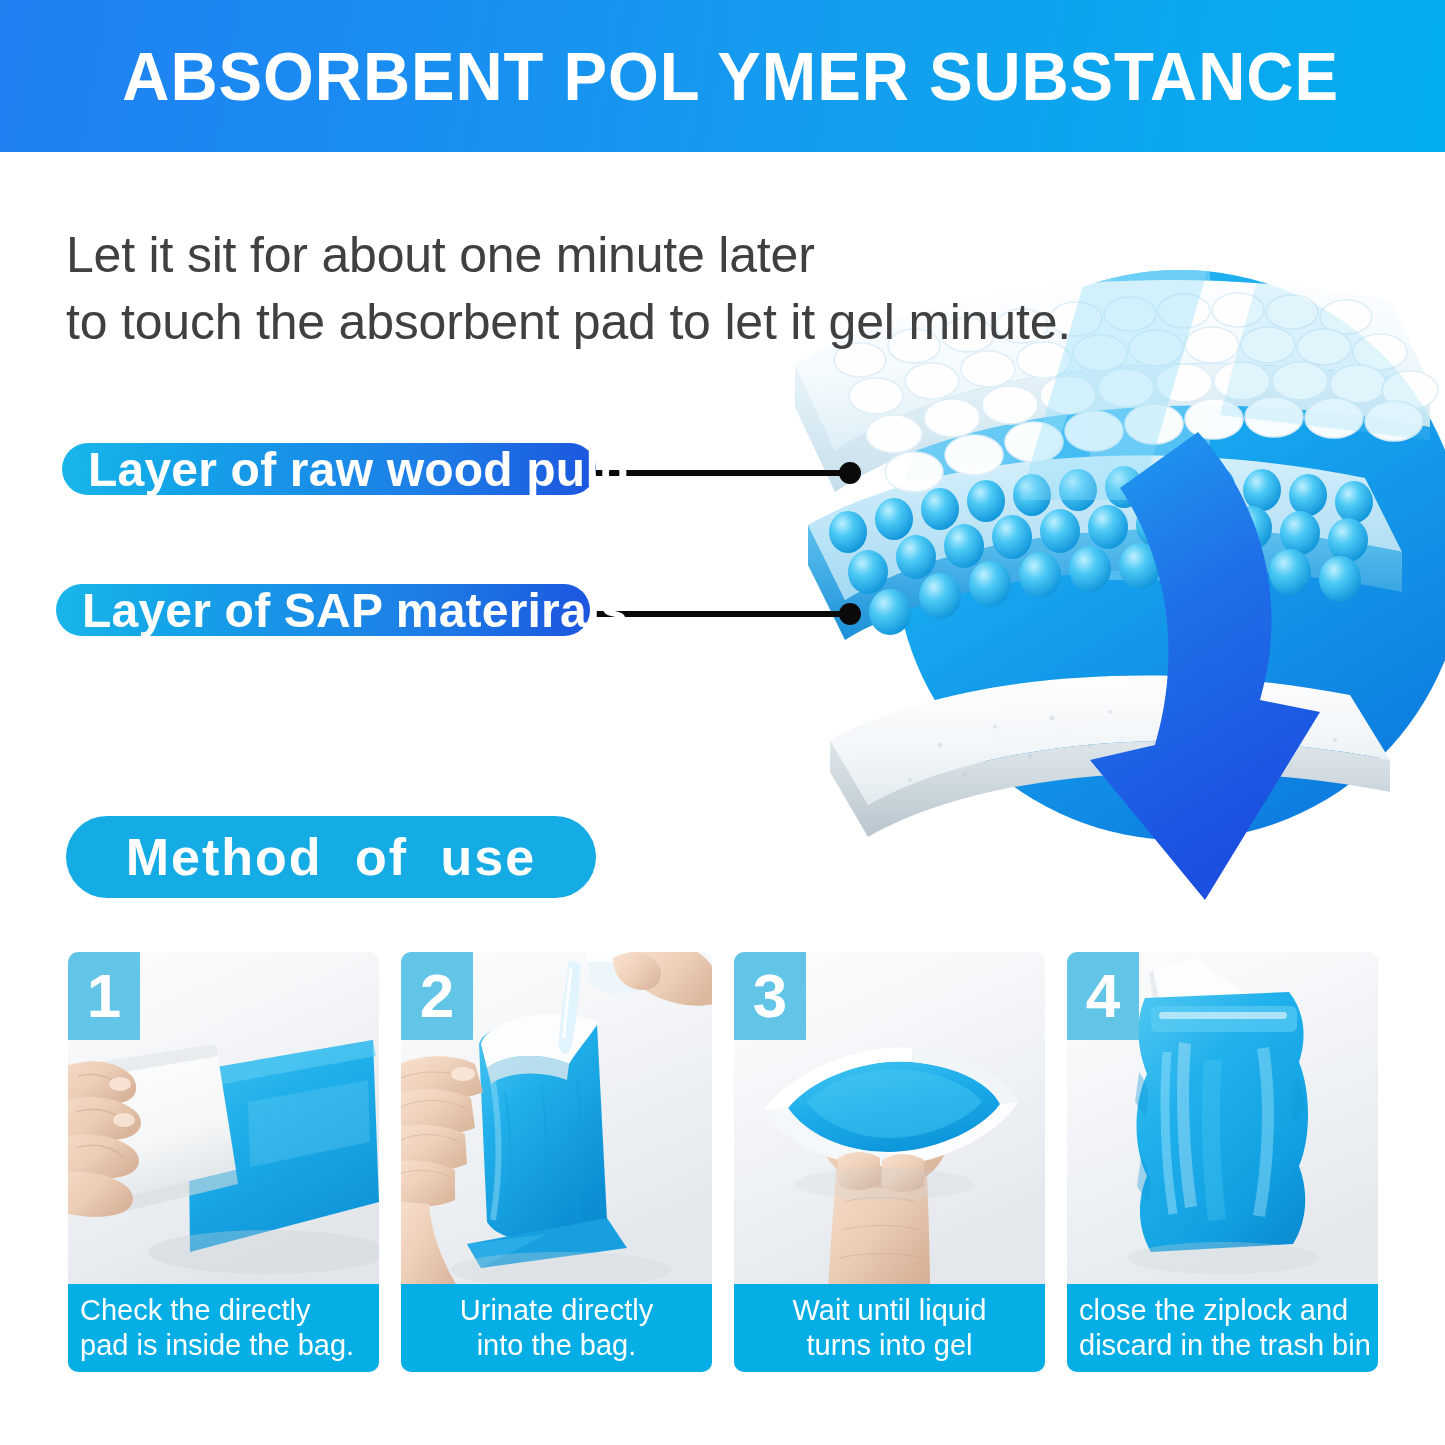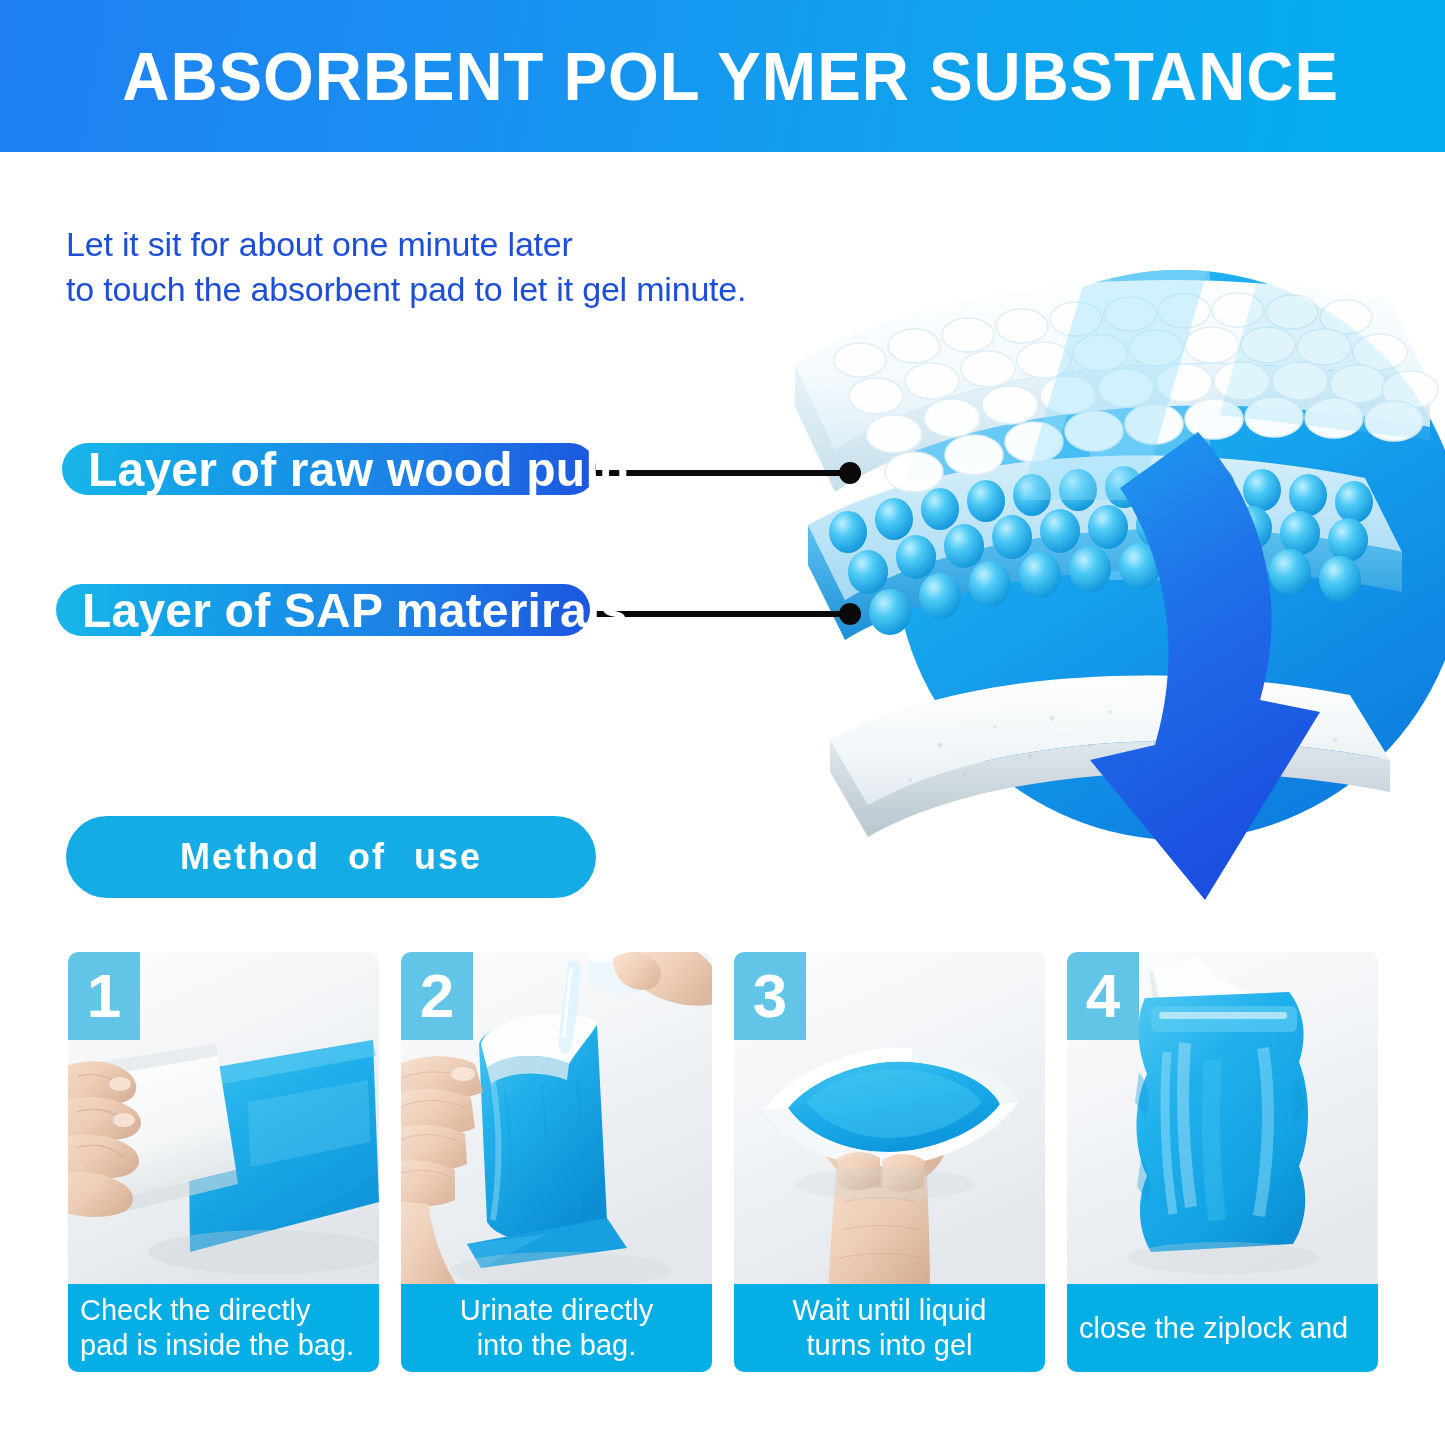--- a/index.html
+++ b/index.html
@@ -42,23 +42,23 @@
     display: inline-block;
     transform: scaleX(0.96);
   }
 
   
   .intro {
     position: absolute;
     left: 66px;
     top: 222px;
     width: 1050px;
-    color: #1d4ed8;
+    color: #404040;
     font-family: "Liberation Sans Narrow", "Liberation Sans", sans-serif;
-    font-size: 34px;
+    font-size: 50px;
     line-height: 1.33;
     font-weight: normal;
     letter-spacing: -0.2px;
     z-index: 5;
   }
   .intro div { white-space: nowrap; }
 
   
   .pill {
     position: absolute;
@@ -108,21 +108,21 @@
     width: 530px;
     height: 82px;
     border-radius: 42px;
     background: #15ace6;
     display: flex;
     align-items: center;
     justify-content: center;
     color: #ffffff;
     font-family: "Liberation Sans", sans-serif;
     font-weight: bold;
-    font-size: 36px;
+    font-size: 52px;
     letter-spacing: 2px;
     word-spacing: 16px;
     white-space: nowrap;
     z-index: 6;
   }
 
   
   .illu {
     position: absolute;
     left: 790px;
@@ -658,16 +658,17 @@
           <path d="M230 210 C222 224 220 242 226 256 L236 240 Z"></path>
         </g>
 
         <path d="M112 90 C108 140 110 200 118 256 L130 254 C122 198 120 140 124 92 Z" fill="#ffffff" opacity="0.3"></path>
         <ellipse cx="156" cy="306" rx="96" ry="16" fill="#ccd3d8" opacity="0.3"></ellipse>
       </svg>
     </div>
     <div class="badge">4</div>
     <div class="caption left">
       <span>close the ziplock and</span>
+      <span>discard in the trash bin</span>
     </div>
   </div>
 
 </div>
 
 </body></html>

